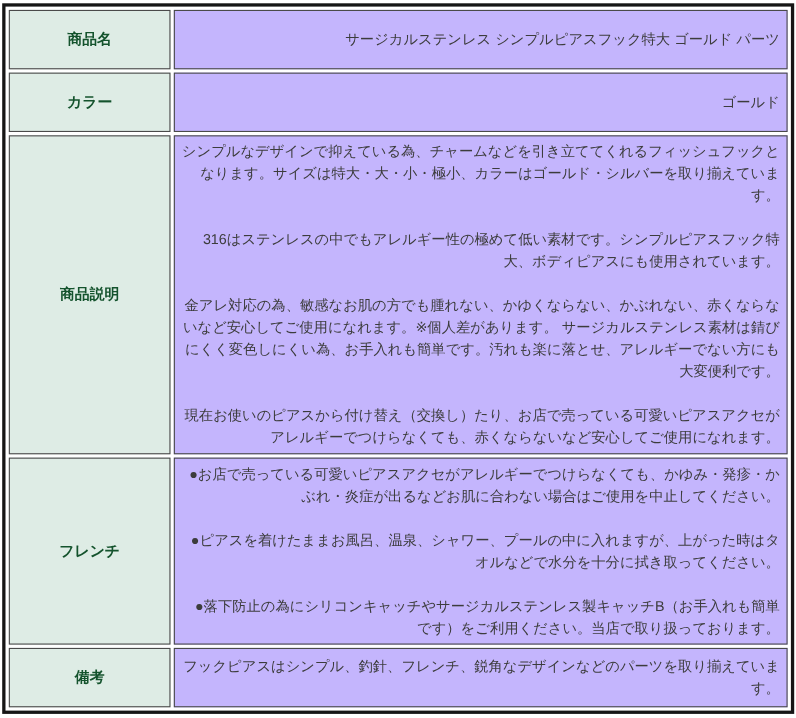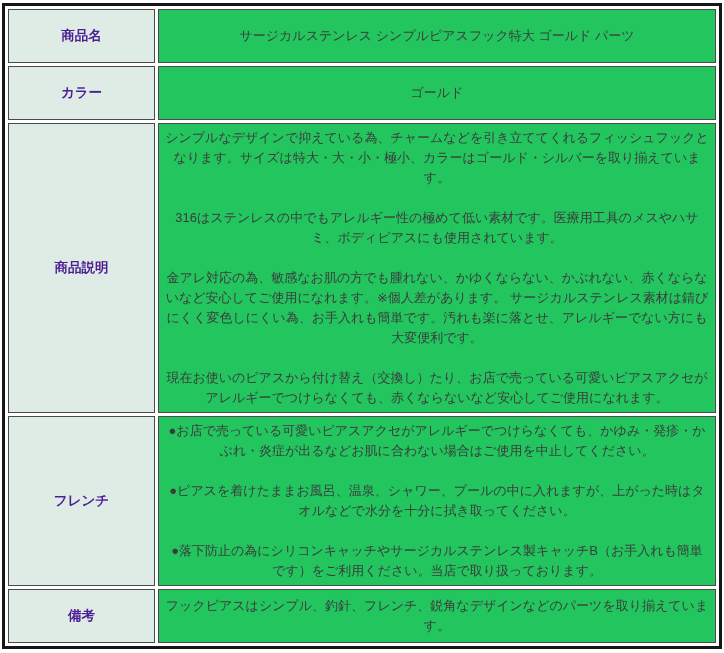--- a/index.html
+++ b/index.html
@@ -22,33 +22,33 @@
     border: 3px solid #161616;
     background: #ffffff;
     table-layout: fixed;
   }
   table.spec-table th {
     width: 137px;
     background: #deece5;
     border: 1px solid #4a4a4a;
     font-size: 13.5px;
     font-weight: bold;
-    color: #4c1d95;
+    color: #14532d;
     text-align: center;
     vertical-align: middle;
     padding: 16px 4px;
     line-height: 20px;
   }
   table.spec-table td {
     border: 1px solid #4a4a4a;
-    background: #22c55e;
+    background: #c4b5fd;
     font-size: 13px;
     line-height: 20px;
     color: #3c3c3c;
-    text-align: center;
+    text-align: right;
     vertical-align: middle;
     padding: 4px 6px;
     word-break: break-all;
     overflow-wrap: break-word;
   }
   table.spec-table td p {
     margin: 0;
   }
   table.spec-table td p + p {
     margin-top: 20px; 
@@ -65,21 +65,21 @@
         <td>サージカルステンレス シンプルピアスフック特大 ゴールド パーツ</td>
       </tr>
       <tr>
         <th>カラー</th>
         <td>ゴールド</td>
       </tr>
       <tr>
         <th>商品説明</th>
         <td>
           <p>シンプルなデザインで抑えている為、チャームなどを引き立ててくれるフィッシュフックとなります。サイズは特大・大・小・極小、カラーはゴールド・シルバーを取り揃えています。</p>
-          <p>316はステンレスの中でもアレルギー性の極めて低い素材です。医療用工具のメスやハサミ、ボディピアスにも使用されています。</p>
+          <p>316はステンレスの中でもアレルギー性の極めて低い素材です。シンプルピアスフック特大、ボディピアスにも使用されています。</p>
           <p>金アレ対応の為、敏感なお肌の方でも腫れない、かゆくならない、かぶれない、赤くならないなど安心してご使用になれます。※個人差があります。 サージカルステンレス素材は錆びにくく変色しにくい為、お手入れも簡単です。汚れも楽に落とせ、アレルギーでない方にも大変便利です。</p>
           <p>現在お使いのピアスから付け替え（交換し）たり、お店で売っている可愛いピアスアクセがアレルギーでつけらなくても、赤くならないなど安心してご使用になれます。</p>
         </td>
       </tr>
       <tr>
         <th>フレンチ</th>
         <td>
           <p>●お店で売っている可愛いピアスアクセがアレルギーでつけらなくても、かゆみ・発疹・かぶれ・炎症が出るなどお肌に合わない場合はご使用を中止してください。</p>
           <p>●ピアスを着けたままお風呂、温泉、シャワー、プールの中に入れますが、上がった時はタオルなどで水分を十分に拭き取ってください。</p>
           <p>●落下防止の為にシリコンキャッチやサージカルステンレス製キャッチB（お手入れも簡単です）をご利用ください。当店で取り扱っております。</p>

